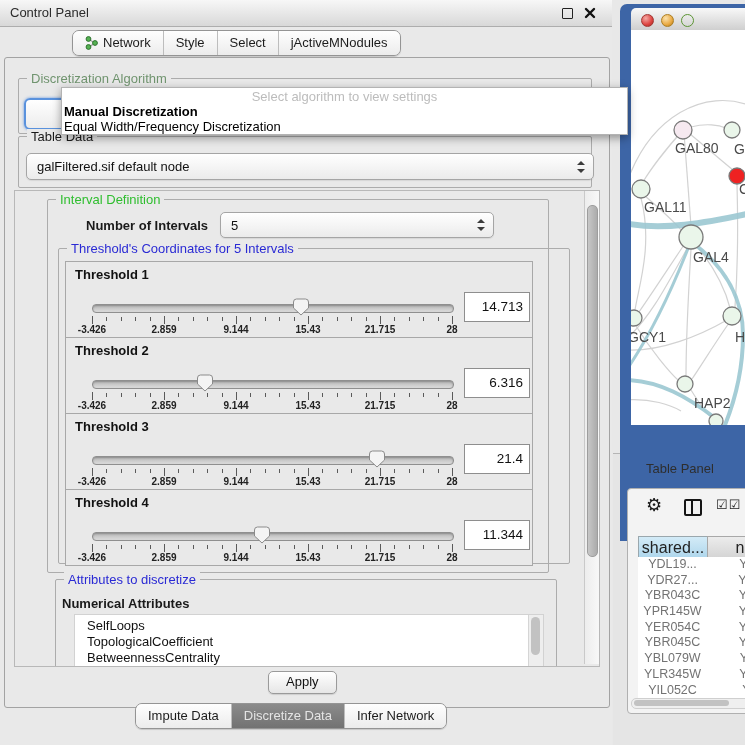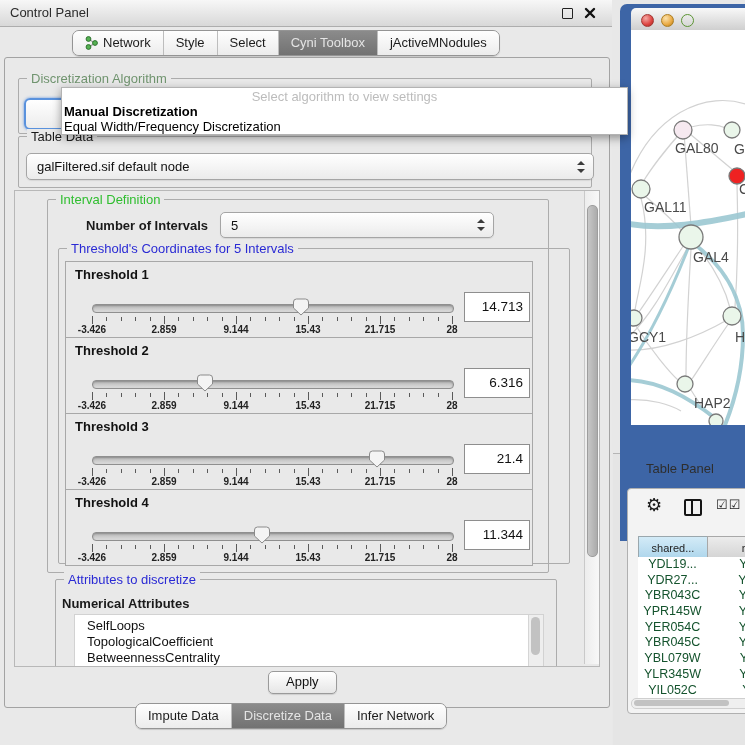--- a/index.html
+++ b/index.html
@@ -90,27 +90,27 @@
   .light.green{left:50px;background:radial-gradient(circle at 35% 30%,#cdeab4,#7ec656 60%,#4c8a28;);border:1px solid #5b9433;}
   #net-canvas{position:absolute;left:11px;top:26px;width:114px;height:395px;background:#fff;overflow:hidden;}
 
   #tp-title{position:absolute;left:646px;top:461px;font-size:13px;color:#2e2e2e;}
   #table-box{position:absolute;left:627px;top:488px;width:170px;height:224px;background:#f3f3f3;
      border:1px solid #b0b0b0;border-radius:4px;}
   #gear-icon{position:absolute;left:18px;top:6px;font-size:18px;color:#1a1a1a;line-height:20px;}
   #split-icon{position:absolute;left:56px;top:10px;width:14px;height:13px;border:2px solid #151515;border-radius:2px;}
   #split-icon::after{content:"";position:absolute;left:5px;top:0;width:2px;height:13px;background:#151515;}
   #check-icons{position:absolute;left:88px;top:8px;font-size:13px;color:#222;letter-spacing:1px;}
-  .theader{position:absolute;top:47px;height:21px;font-size:11px;display:flex;align-items:center;justify-content:center;
+  .theader{position:absolute;top:47px;height:21px;font-size:16px;display:flex;align-items:center;justify-content:center;
      border:1px solid #9aa7ad;color:#222;}
   #th-shared{left:10px;width:68px;background:linear-gradient(#d3ebf7,#aed6ec);}
   #th-name{left:79px;width:95px;background:linear-gradient(#ececec,#d4d4d4);border-color:#a8a8a8;}
   #tbody{position:absolute;left:10px;top:68px;width:165px;}
   .trow{display:flex;height:15.7px;background:#fff;}
-  .tcell{font-size:12.5px;line-height:15.7px;text-align:center;white-space:nowrap;overflow:hidden;color:#14532d;}
+  .tcell{font-size:12.5px;line-height:15.7px;text-align:center;white-space:nowrap;overflow:hidden;color:#737373;}
   .tcell.c0{width:69px;}
   .tcell.c1{width:96px;}
   #hscroll{position:absolute;left:3px;top:209px;width:160px;height:9px;border:1px solid #cfcfcf;border-radius:5px;background:#efefef;}
   #hscroll .thumb{position:absolute;left:2px;top:1px;width:95px;height:6px;border-radius:4px;background:#c2c2c2;}
 
   svg text{font-family:"Liberation Sans",sans-serif;}
 </style>
 </head>
 <body>
 
@@ -131,23 +131,20 @@
         <circle cx="3.5" cy="11" r="2.4" fill="#55b152" stroke="#2f7330"></circle>
         <circle cx="10" cy="7" r="2.4" fill="#55b152" stroke="#2f7330"></circle>
       </svg>
       <span>Network</span>
     </div>
     <div class="seg-item">
         <span>Style</span>
       </div>
     <div class="seg-item">
         <span>Select</span>
-      </div>
-    <div class="seg-item sel">
-        <span>Cyni Toolbox</span>
       </div>
     <div class="seg-item">
         <span>jActiveMNodules</span>
       </div>
   </div>
 
   <div id="main-panel"></div>
 
   <div class="fieldset" style="left:18px;top:78px;width:572px;height:54px;">
     <span class="legend dimgreen">Discretization Algorithm</span>

